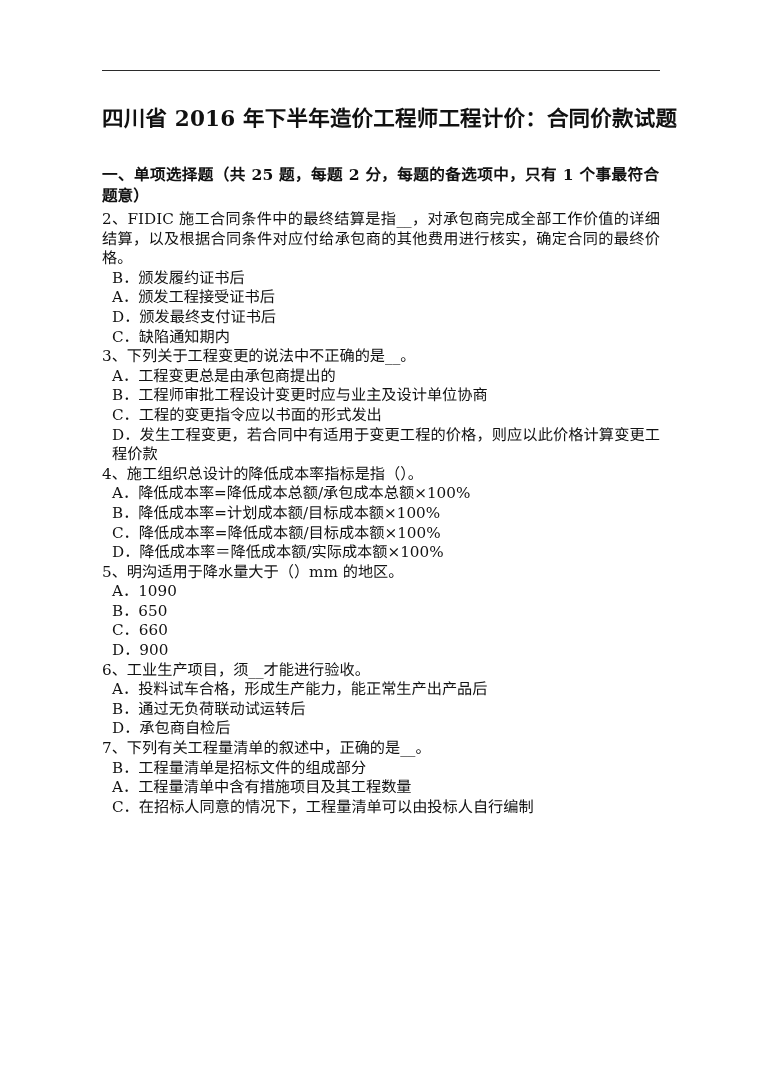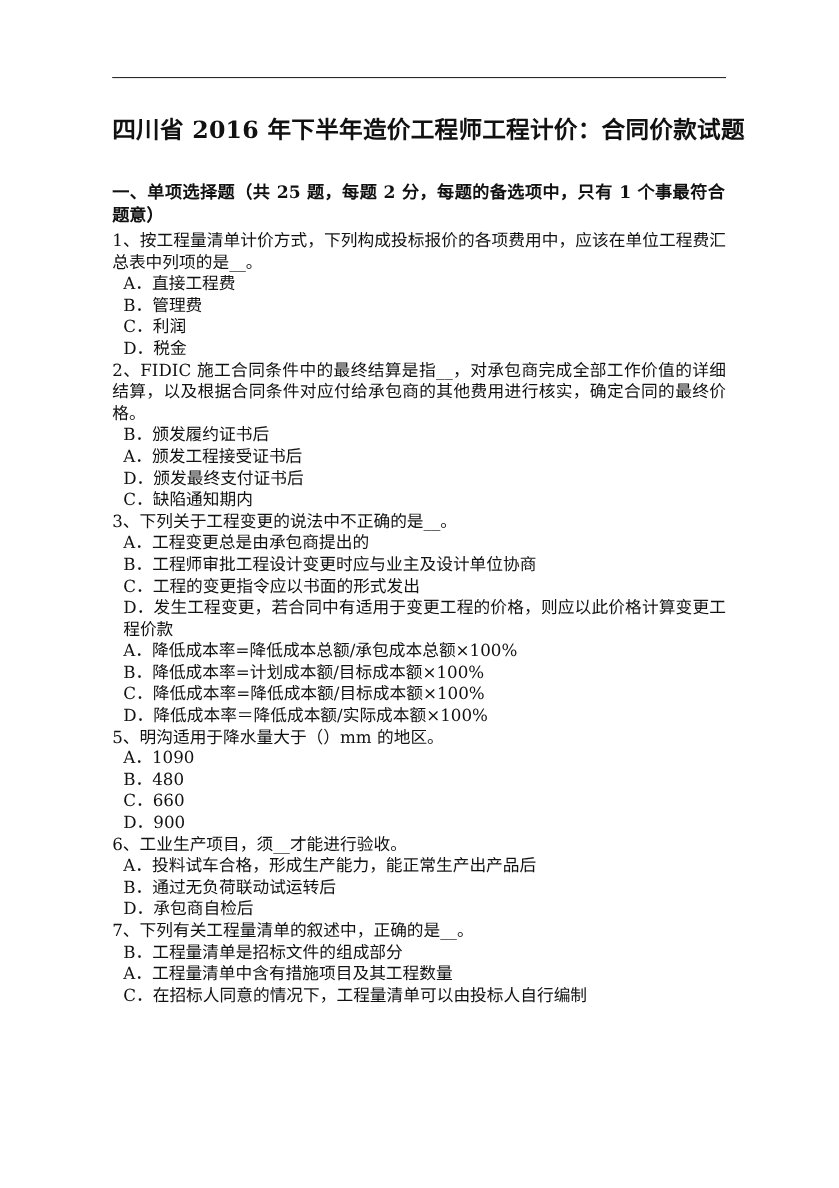--- a/index.html
+++ b/index.html
@@ -91,50 +91,44 @@
   <div class="top-rule"></div>
 
   <div class="content">
 
     <h1 class="doc-title">四川省 2016 年下半年造价工程师工程计价：合同价款试题</h1>
 
     <p class="section-heading">一、单项选择题（共 25 题，每题 2 分，每题的备选项中，只有 1 个事最符合题意）</p>
 
     <div id="question-list">
         <div>
-          <p class="q-stem">1、按工程量清单计价方式，下列构成投标报价的各项费用中，应该在单位工程费汇总表中列项的是__。</p>
-          <p class="q-option">A．直接工程费</p>
-          <p class="q-option">B．管理费</p>
-          <p class="q-option">C．利润</p>
-          <p class="q-option">D．税金</p>
-        </div>
-        <div>
           <p class="q-stem">2、FIDIC 施工合同条件中的最终结算是指__，对承包商完成全部工作价值的详细结算，以及根据合同条件对应付给承包商的其他费用进行核实，确定合同的最终价格。</p>
           <p class="q-option">B．颁发履约证书后</p>
           <p class="q-option">A．颁发工程接受证书后</p>
           <p class="q-option">D．颁发最终支付证书后</p>
           <p class="q-option">C．缺陷通知期内</p>
         </div>
         <div>
           <p class="q-stem">3、下列关于工程变更的说法中不正确的是__。</p>
           <p class="q-option">A．工程变更总是由承包商提出的</p>
           <p class="q-option">B．工程师审批工程设计变更时应与业主及设计单位协商</p>
           <p class="q-option">C．工程的变更指令应以书面的形式发出</p>
           <p class="q-option">D．发生工程变更，若合同中有适用于变更工程的价格，则应以此价格计算变更工程价款</p>
         </div>
         <div>
+          <p class="q-stem">4、施工组织总设计的降低成本率指标是指（）。</p>
           <p class="q-option">A．降低成本率=降低成本总额/承包成本总额×100%</p>
           <p class="q-option">B．降低成本率=计划成本额/目标成本额×100%</p>
           <p class="q-option">C．降低成本率=降低成本额/目标成本额×100%</p>
           <p class="q-option">D．降低成本率＝降低成本额/实际成本额×100%</p>
         </div>
         <div>
           <p class="q-stem">5、明沟适用于降水量大于（）mm 的地区。</p>
           <p class="q-option">A．1090</p>
-          <p class="q-option">B．480</p>
+          <p class="q-option">B．650</p>
           <p class="q-option">C．660</p>
           <p class="q-option">D．900</p>
         </div>
         <div>
           <p class="q-stem">6、工业生产项目，须__才能进行验收。</p>
           <p class="q-option">A．投料试车合格，形成生产能力，能正常生产出产品后</p>
           <p class="q-option">B．通过无负荷联动试运转后</p>
           <p class="q-option">D．承包商自检后</p>
         </div>
         <div>

